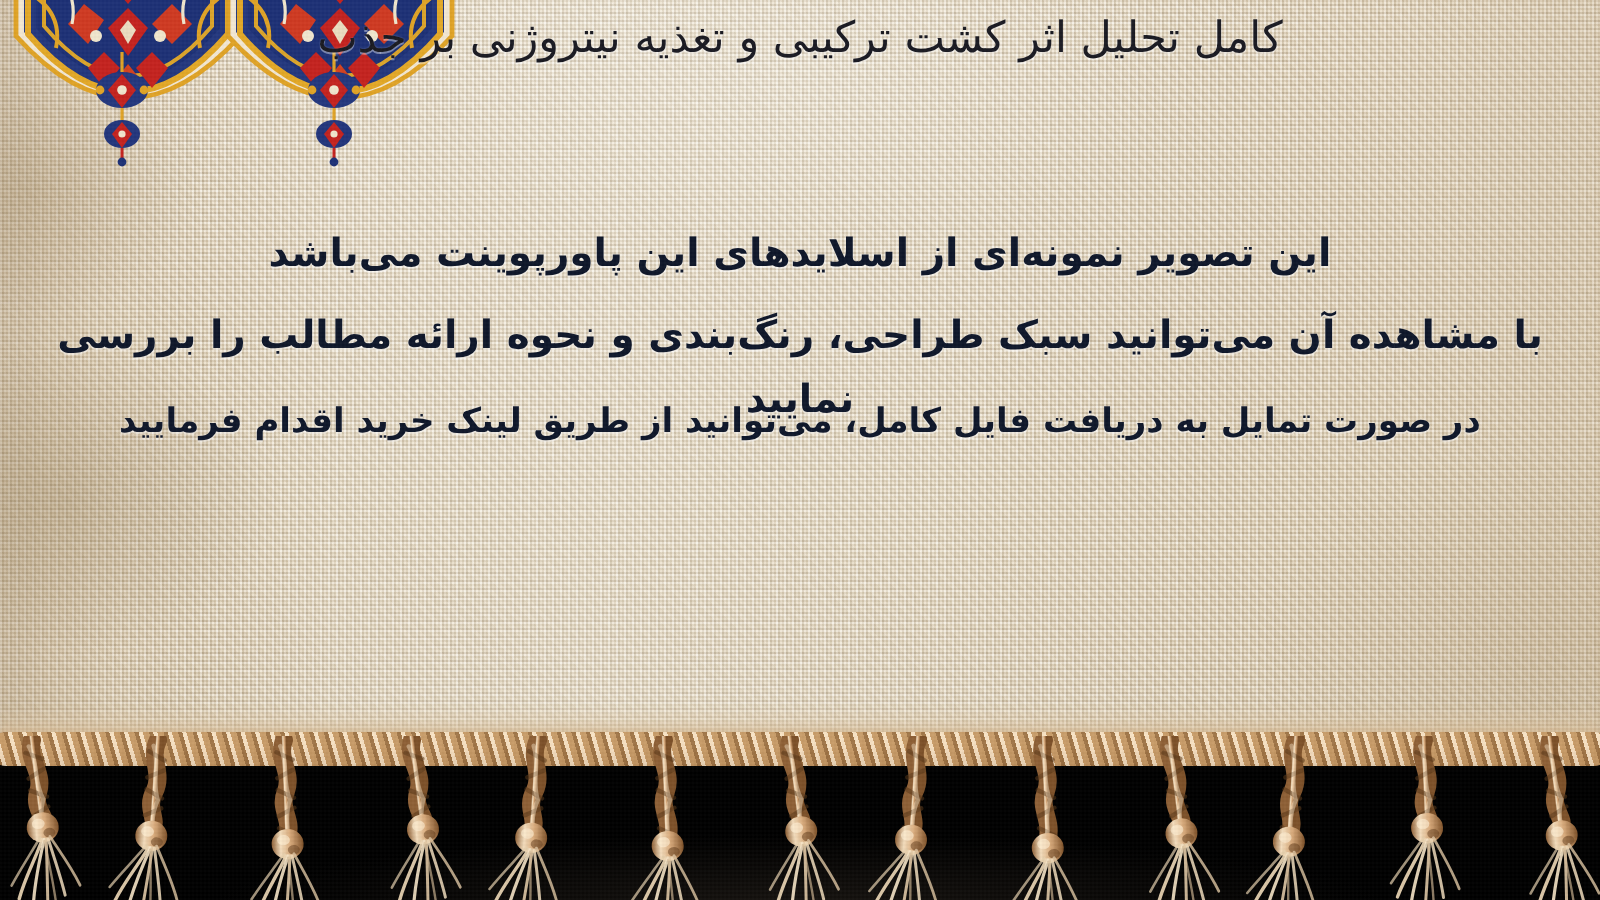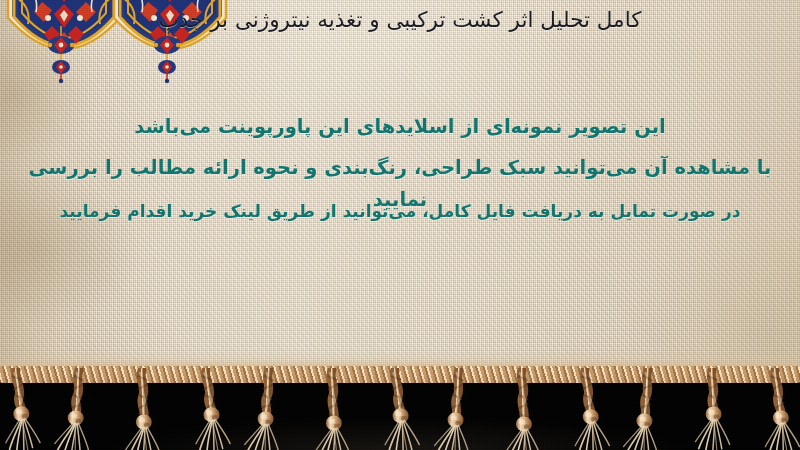--- a/index.html
+++ b/index.html
@@ -96,21 +96,21 @@
     letter-spacing:0px;
     text-shadow:0 1px 0 rgba(255,255,255,.38), 0 0 1px rgba(255,255,255,.3);
   }
   .title-l1 { top:1px;  padding-right:0; padding-left:0; }
   .title-l2 { top:38px; padding-right:0; padding-left:0; }
 
   .body-line {
     position:absolute; left:0; width:800px;
     font-family:"DejaVu Sans", sans-serif;
     font-weight:700;
-    color:#0f766e;
+    color:#0f172a;
     text-shadow:0 1px 0 rgba(255,255,255,.45), 0 0 1px rgba(255,255,255,.35);
   }
   .bl1 { top:111px; font-size:19.5px; line-height:32px; }
   .bl2 { top:152px; font-size:19.5px; line-height:32px; }
   .bl3 { top:195px; font-size:17px; line-height:32px; }
 
   
   .carpet-end {
     position:absolute; left:0; bottom:0; width:800px; height:82px;
     background:

